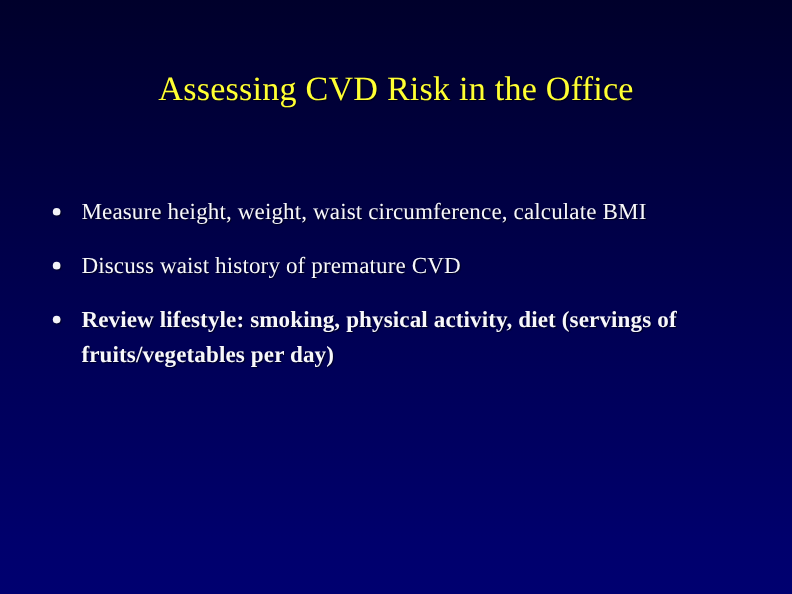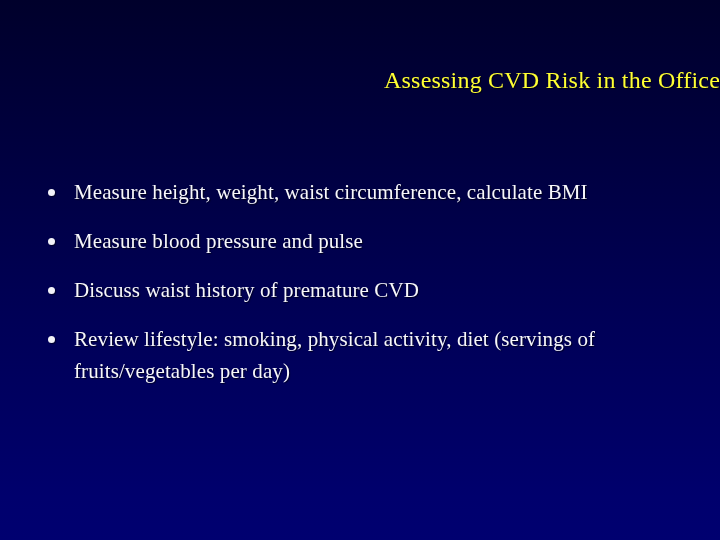--- a/index.html
+++ b/index.html
@@ -34,42 +34,42 @@
     position: absolute;
     left: 0;
     top: 58px;
     width: 720px;
     text-align: center;
     line-height: 45px;
   }
   .title-line {
     display: block;
     color: #ffff33;
-    font-size: 24px;
+    font-size: 31px;
     font-weight: normal;
     letter-spacing: 0.2px;
     text-shadow: 1px 1px 1px rgba(0,0,0,0.65);
     white-space: nowrap;
-    text-align: right;
   }
 
   
   #bullet-list {
     position: absolute;
     left: 42px;
     top: 176px;
     width: 630px;
   }
   .bullet-item {
     position: relative;
     padding-left: 32px;
     margin-bottom: 17px;
   }
   .bullet-item:last-child {
     margin-bottom: 0;
+    font-weight: bold;
   }
   .bullet-marker {
     position: absolute;
     left: 6px;
     top: 13px;
     width: 7px;
     height: 7px;
     border-radius: 50%;
     background: #f2f2f8;
     box-shadow: 1px 1px 1px rgba(0,0,0,0.5);
@@ -92,24 +92,20 @@
     <span class="title-line">Assessing CVD Risk in the Office</span>
   </div>
 
   <div id="bullet-list">
 
     <div class="bullet-item">
       <span class="bullet-marker"></span>
       <span class="bullet-text">Measure height, weight, waist circumference, calculate BMI</span>
     </div>
 
-    <div class="bullet-item">
-      <span class="bullet-marker"></span>
-      <span class="bullet-text">Measure blood pressure and pulse</span>
-    </div>
 
     <div class="bullet-item">
       <span class="bullet-marker"></span>
       <span class="bullet-text">Discuss waist history of premature CVD</span>
     </div>
 
     <div class="bullet-item">
       <span class="bullet-marker"></span>
       <span class="bullet-text">Review lifestyle: smoking, physical activity, diet (servings of fruits/vegetables per day)</span>
     </div>

